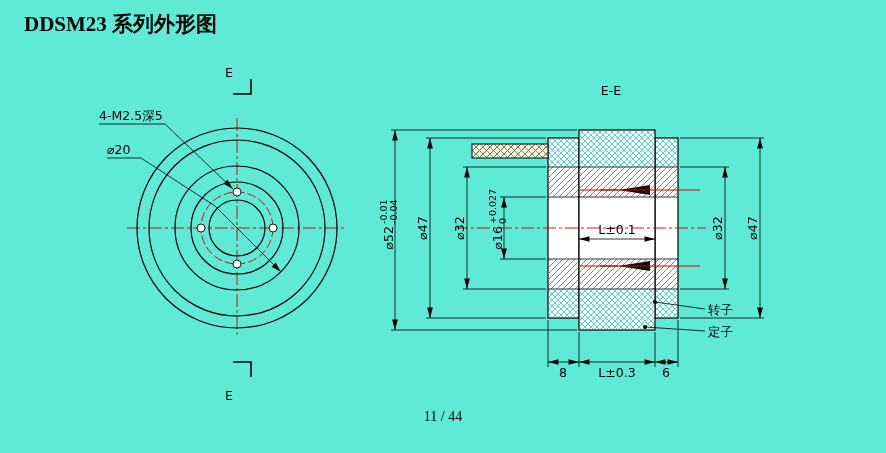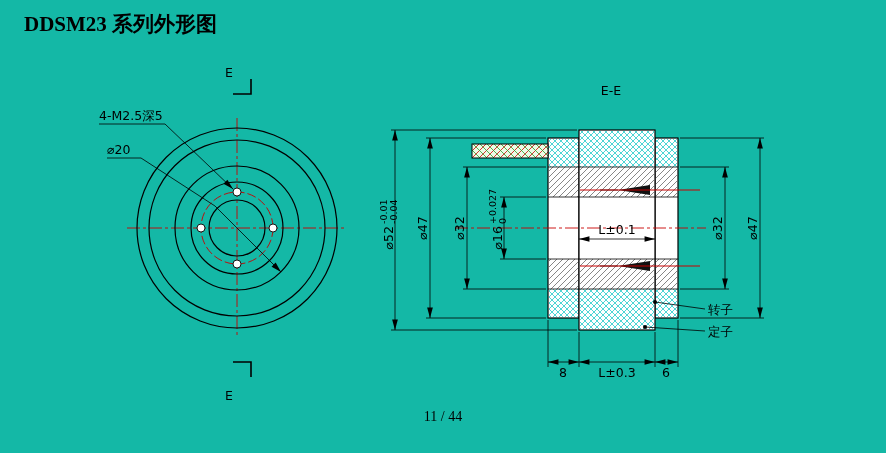--- a/index.html
+++ b/index.html
@@ -1,16 +1,16 @@
 <!DOCTYPE html>
 <html><head>
 <meta charset="utf-8">
 <style>
   html,body{margin:0;padding:0;background:#ffffff;}
-  .page{position:relative;width:886px;height:453px;background:#14b8a6;overflow:hidden;
+  .page{position:relative;width:886px;height:453px;background:#5eead4;overflow:hidden;
         font-family:"DejaVu Sans","Liberation Sans",sans-serif;}
   svg{position:absolute;left:0;top:0;}
   text{fill:#000;}
   .t-title{font-family:"Liberation Serif","DejaVu Serif",serif;font-weight:bold;font-size:21px;}
   .t-page{font-family:"Liberation Serif","DejaVu Serif",serif;font-size:14px;}
   .t-dim{font-size:12.5px;}
   .t-tol{font-size:9.5px;}
   .t-label{font-size:12.5px;}
   .ol{stroke:#000;stroke-width:1.2;}
   .thin{stroke:#000;stroke-width:0.8;}

